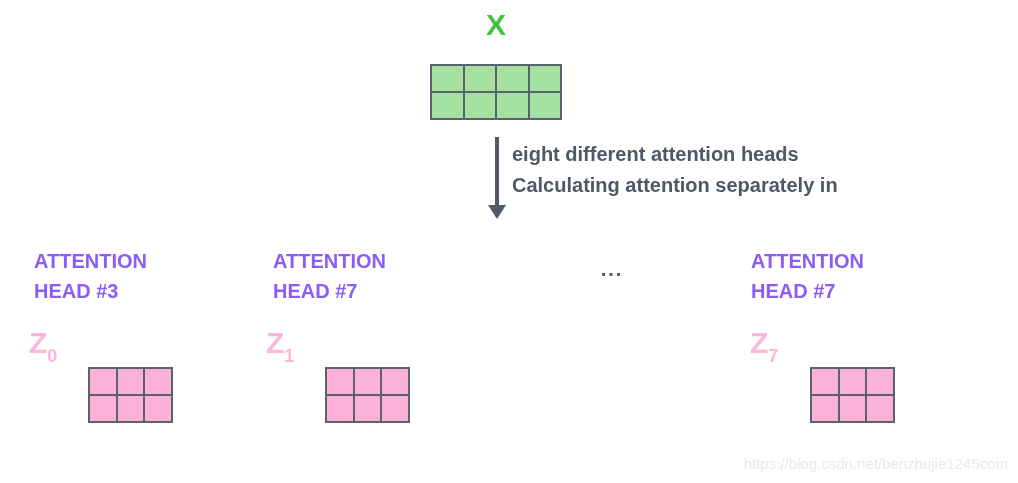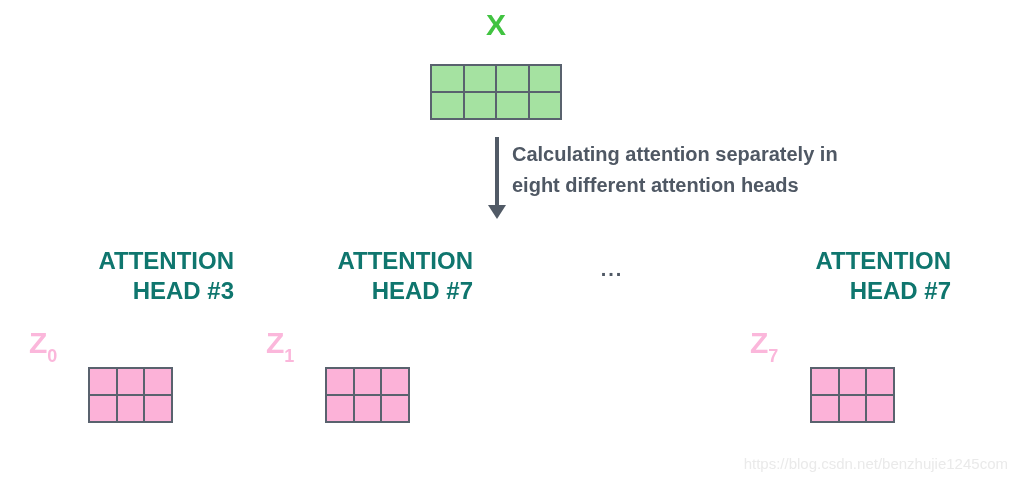--- a/index.html
+++ b/index.html
@@ -66,24 +66,24 @@
     position: absolute;
     left: 512px; top: 139px; width: 420px;
     font-size: 20px; font-weight: 600;
     line-height: 31px;
     color: #4f5864;
   }
   
   .head-label {
     position: absolute;
     top: 246px; width: 200px;
-    text-align: right;
-    font-size: 24px; font-weight: bold;
+    text-align: left;
+    font-size: 20px; font-weight: bold;
     line-height: 30px;
-    color: #0f766e;
+    color: #8b5cf6;
   }
   .head-label.h0 { left: 34px; }
   .head-label.h1 { left: 273px; }
   .head-label.h7 { left: 751px; }
   .ellipsis {
     position: absolute;
     left: 562px; top: 258px; width: 100px;
     text-align: center;
     font-size: 20px; font-weight: bold;
     color: #4f5864;
@@ -128,22 +128,22 @@
       <div class="cell"></div>
       <div class="cell"></div>
       <div class="cell"></div>
       <div class="cell"></div>
       <div class="cell"></div>
     </div>
 
   <div class="arrow-line"></div>
   <div class="arrow-head"></div>
   <div class="arrow-note">
+    <div>eight different attention heads</div>
     <div>Calculating attention separately in</div>
-    <div>eight different attention heads</div>
   </div>
 
   <div class="head-label h0">
     <div>ATTENTION</div>
     <div>HEAD #3</div>
   </div>
   <div class="head-label h1">
     <div>ATTENTION</div>
     <div>HEAD #7</div>
   </div>

